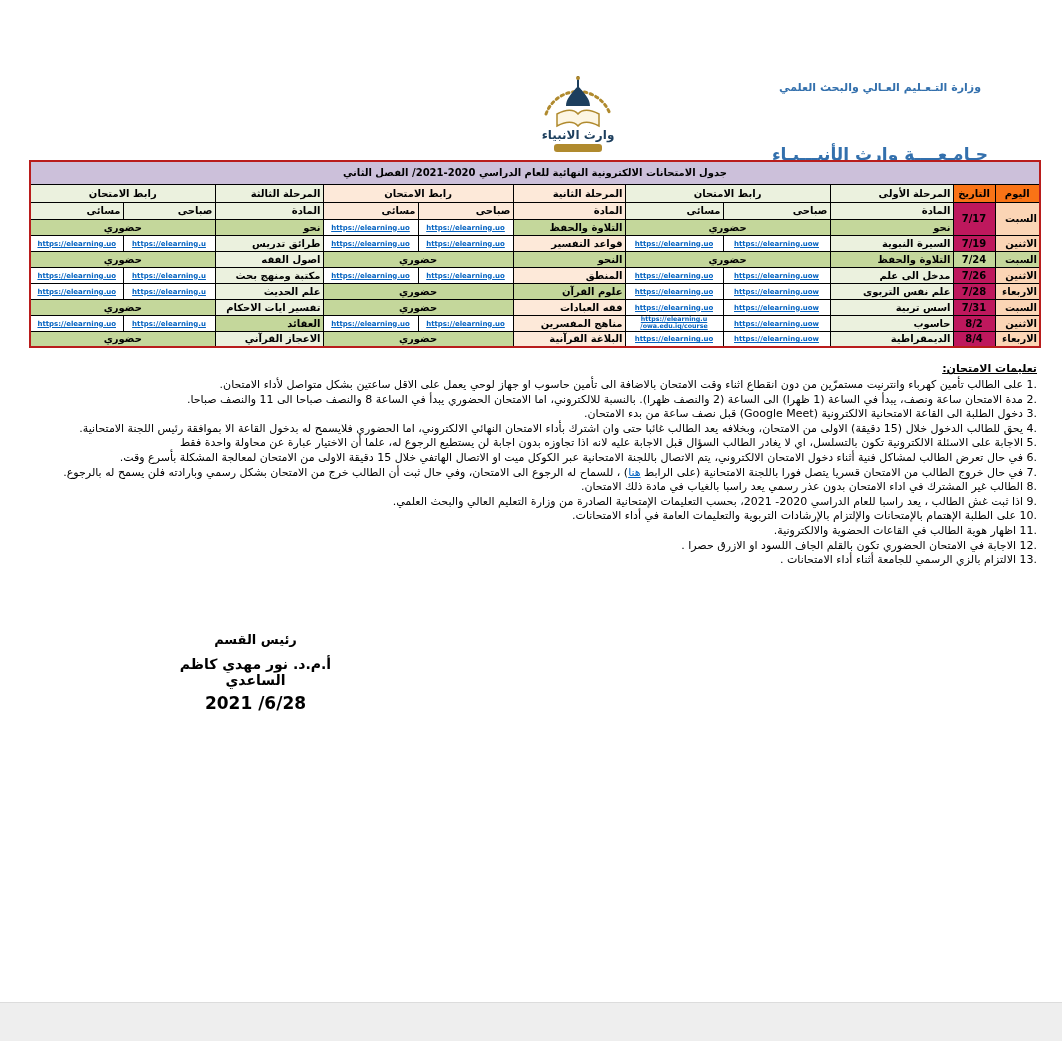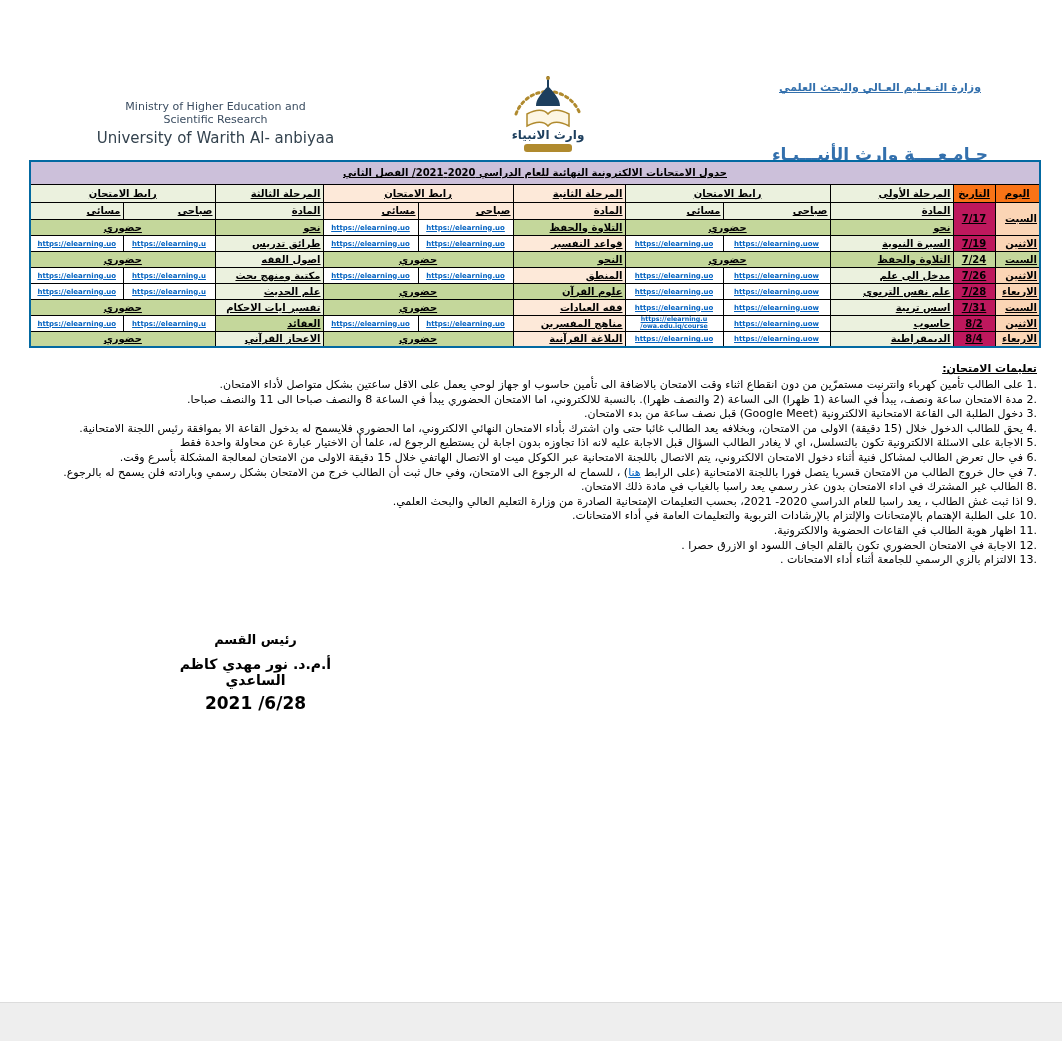--- a/index.html
+++ b/index.html
@@ -3,29 +3,29 @@
 <meta charset="utf-8">
 <style>
   html,body{margin:0;padding:0;background:#fff;}
   .page{position:relative;width:1062px;height:1041px;background:#ffffff;overflow:hidden;
         font-family:"DejaVu Sans","Liberation Sans",sans-serif;color:#000;}
 
   
   .en-block{position:absolute;left:88px;top:100px;width:255px;text-align:center;color:#3b4d61;}
   .en-l1,.en-l2{font-size:11px;line-height:13px;}
   .en-l3{font-size:15px;line-height:19px;margin-top:3px;color:#33424e;}
-  .ar-block{position:absolute;right:22px;top:80px;width:320px;text-align:center;color:#3370ad;direction:rtl;text-decoration:underline;}
+  .ar-block{position:absolute;right:22px;top:80px;width:320px;text-align:center;color:#3370ad;direction:rtl;}
   .ar-l1{font-size:11px;font-weight:bold;line-height:15px;}
   .ar-l2{font-size:17px;font-weight:bold;line-height:22px;letter-spacing:1px;margin-top:48px;}
   .ar-l3{font-size:11px;font-weight:bold;line-height:15px;}
-  .logo{position:absolute;left:498px;top:74px;width:100px;height:86px;}
+  .logo{position:absolute;left:528px;top:74px;width:100px;height:86px;}
 
   
   table.exam{position:absolute;top:160px;left:29px;width:1008px;border-collapse:collapse;
-             table-layout:fixed;direction:rtl;border:2px solid #0369a1;text-decoration:underline;}
+             table-layout:fixed;direction:rtl;border:2px solid #b91c1c;}
   table.exam td,table.exam th{border:1px solid #000;padding:0 2px;overflow:hidden;white-space:nowrap;
              font-weight:bold;font-size:10px;}
   tr.r-title{height:23px;} tr.r-head{height:18px;} tr.r-sub{height:17px;} tr.r-data{height:16px;}
   .bg-lav{background:#ccc0da;} .bg-peach{background:#f97316;} .bg-lp{background:#fde9d9;}
   .bg-lg{background:#ebf1de;} .bg-g{background:#c4d79b;}
   .t-title{text-align:center;font-size:12.5px;}
   .al-r{text-align:right;} .al-c{text-align:center;}
   .day{background:#fbd5b5;text-align:right;font-size:10.5px;}
   .date{background:#be185d;text-align:center;font-size:10.5px;}
   .day.g,.date.g{background:#c4d79b;}
@@ -50,25 +50,20 @@
   .sig-name{font-size:14px;font-weight:bold;margin-top:9px;letter-spacing:-1px;}
   .sig-date{font-size:17px;font-weight:bold;margin-top:5px;direction:ltr;}
 
   .footer-strip{position:absolute;left:0;right:0;bottom:0;height:38px;background:#eeeeee;border-top:1px solid #dcdcdc;}
 </style>
 </head>
 <body>
 
 <div class="page">
 
-  <div class="en-block">
-    <div class="en-l1">Ministry of Higher Education and</div>
-    <div class="en-l2">Scientific Research</div>
-    <div class="en-l3">University of Warith Al- anbiyaa</div>
-  </div>
 
   <div class="logo">
     <svg width="100" height="86" viewBox="0 0 100 86">
       <line x1="50" y1="2" x2="50" y2="13" stroke="#1d3f5e" stroke-width="2"></line>
       <circle cx="50" cy="4" r="2" fill="#b08a2e"></circle>
       <path d="M18 40 A34 34 0 0 1 82 40" fill="none" stroke="#b08a2e" stroke-width="3" stroke-dasharray="2.5 3.5" stroke-linecap="round"></path>
       <path d="M50 12 C43 20 38 25 38 32 L62 32 C62 25 57 20 50 12 Z" fill="#1d3f5e"></path>
       <path d="M29 40 C38 35 46 35 50 40 C54 35 62 35 71 40 L71 52 C62 47 54 47 50 52 C46 47 38 47 29 52 Z" fill="#fdf6e3" stroke="#b08a2e" stroke-width="1.5"></path>
       <text x="50" y="65" text-anchor="middle" font-size="12" font-weight="bold" fill="#1d3f5e" font-family="DejaVu Sans, sans-serif">وارث الانبياء</text>
       <rect x="26" y="70" width="48" height="8" rx="3" fill="#b08a2e"></rect>

